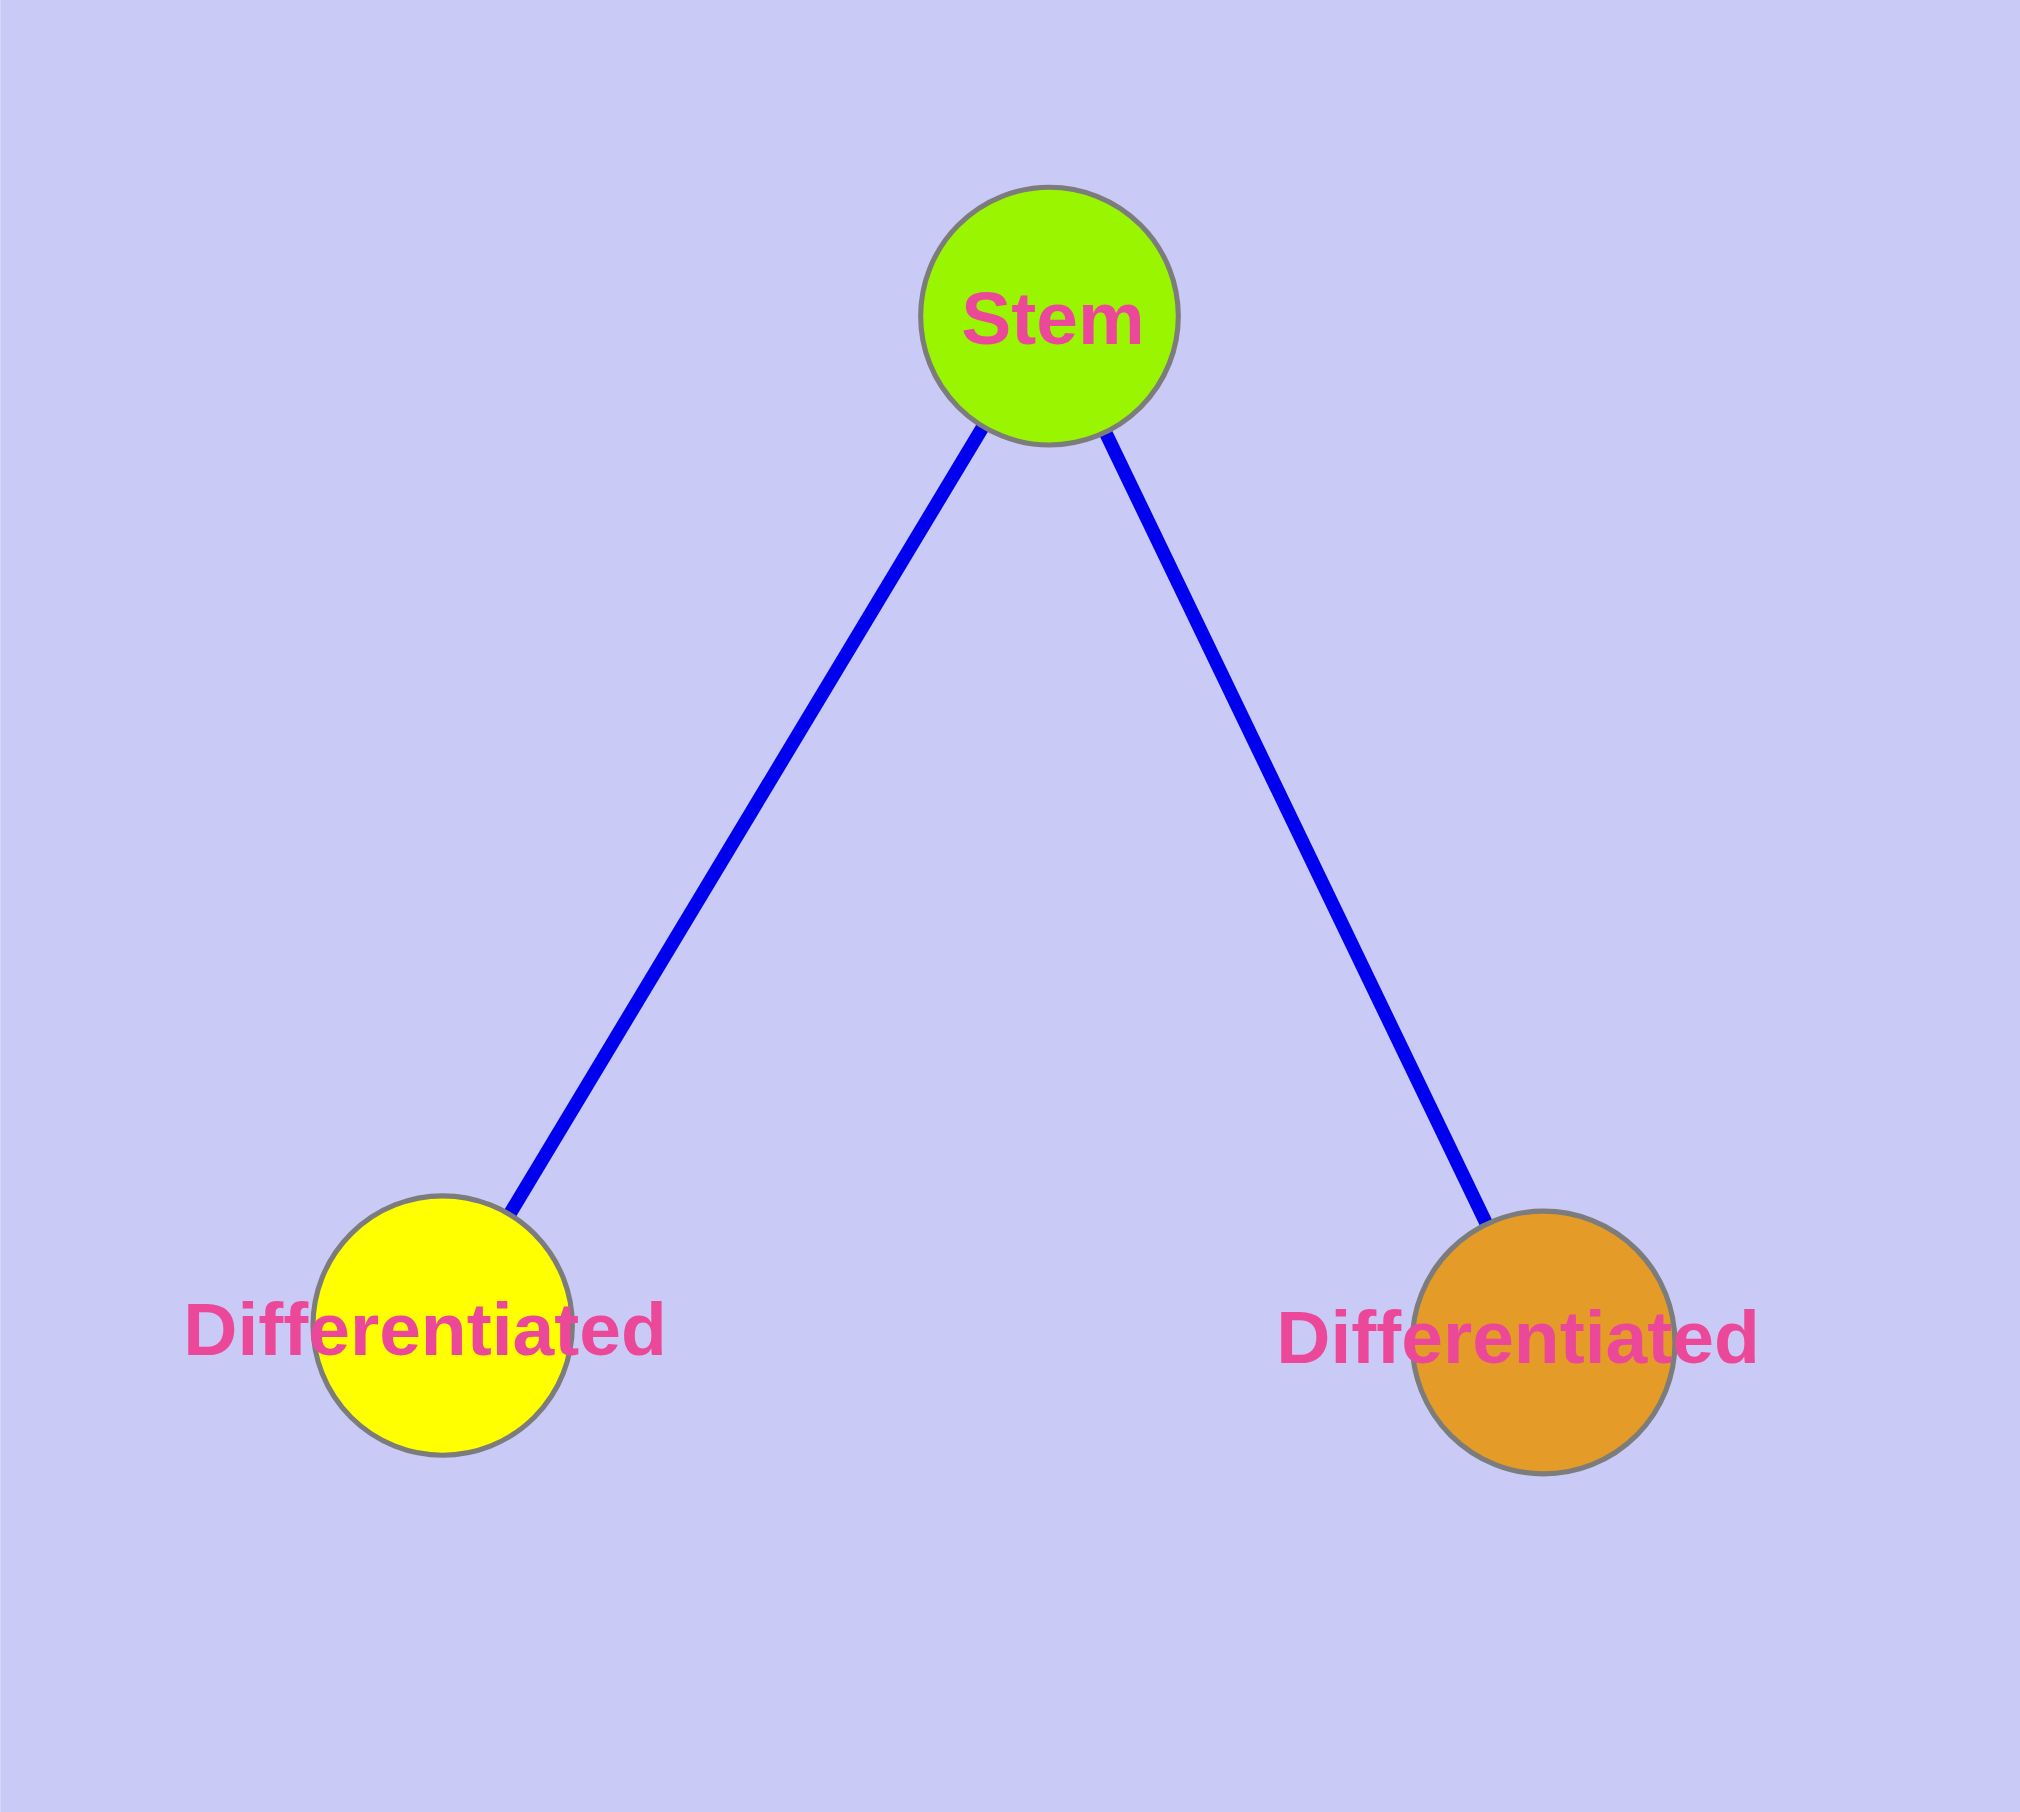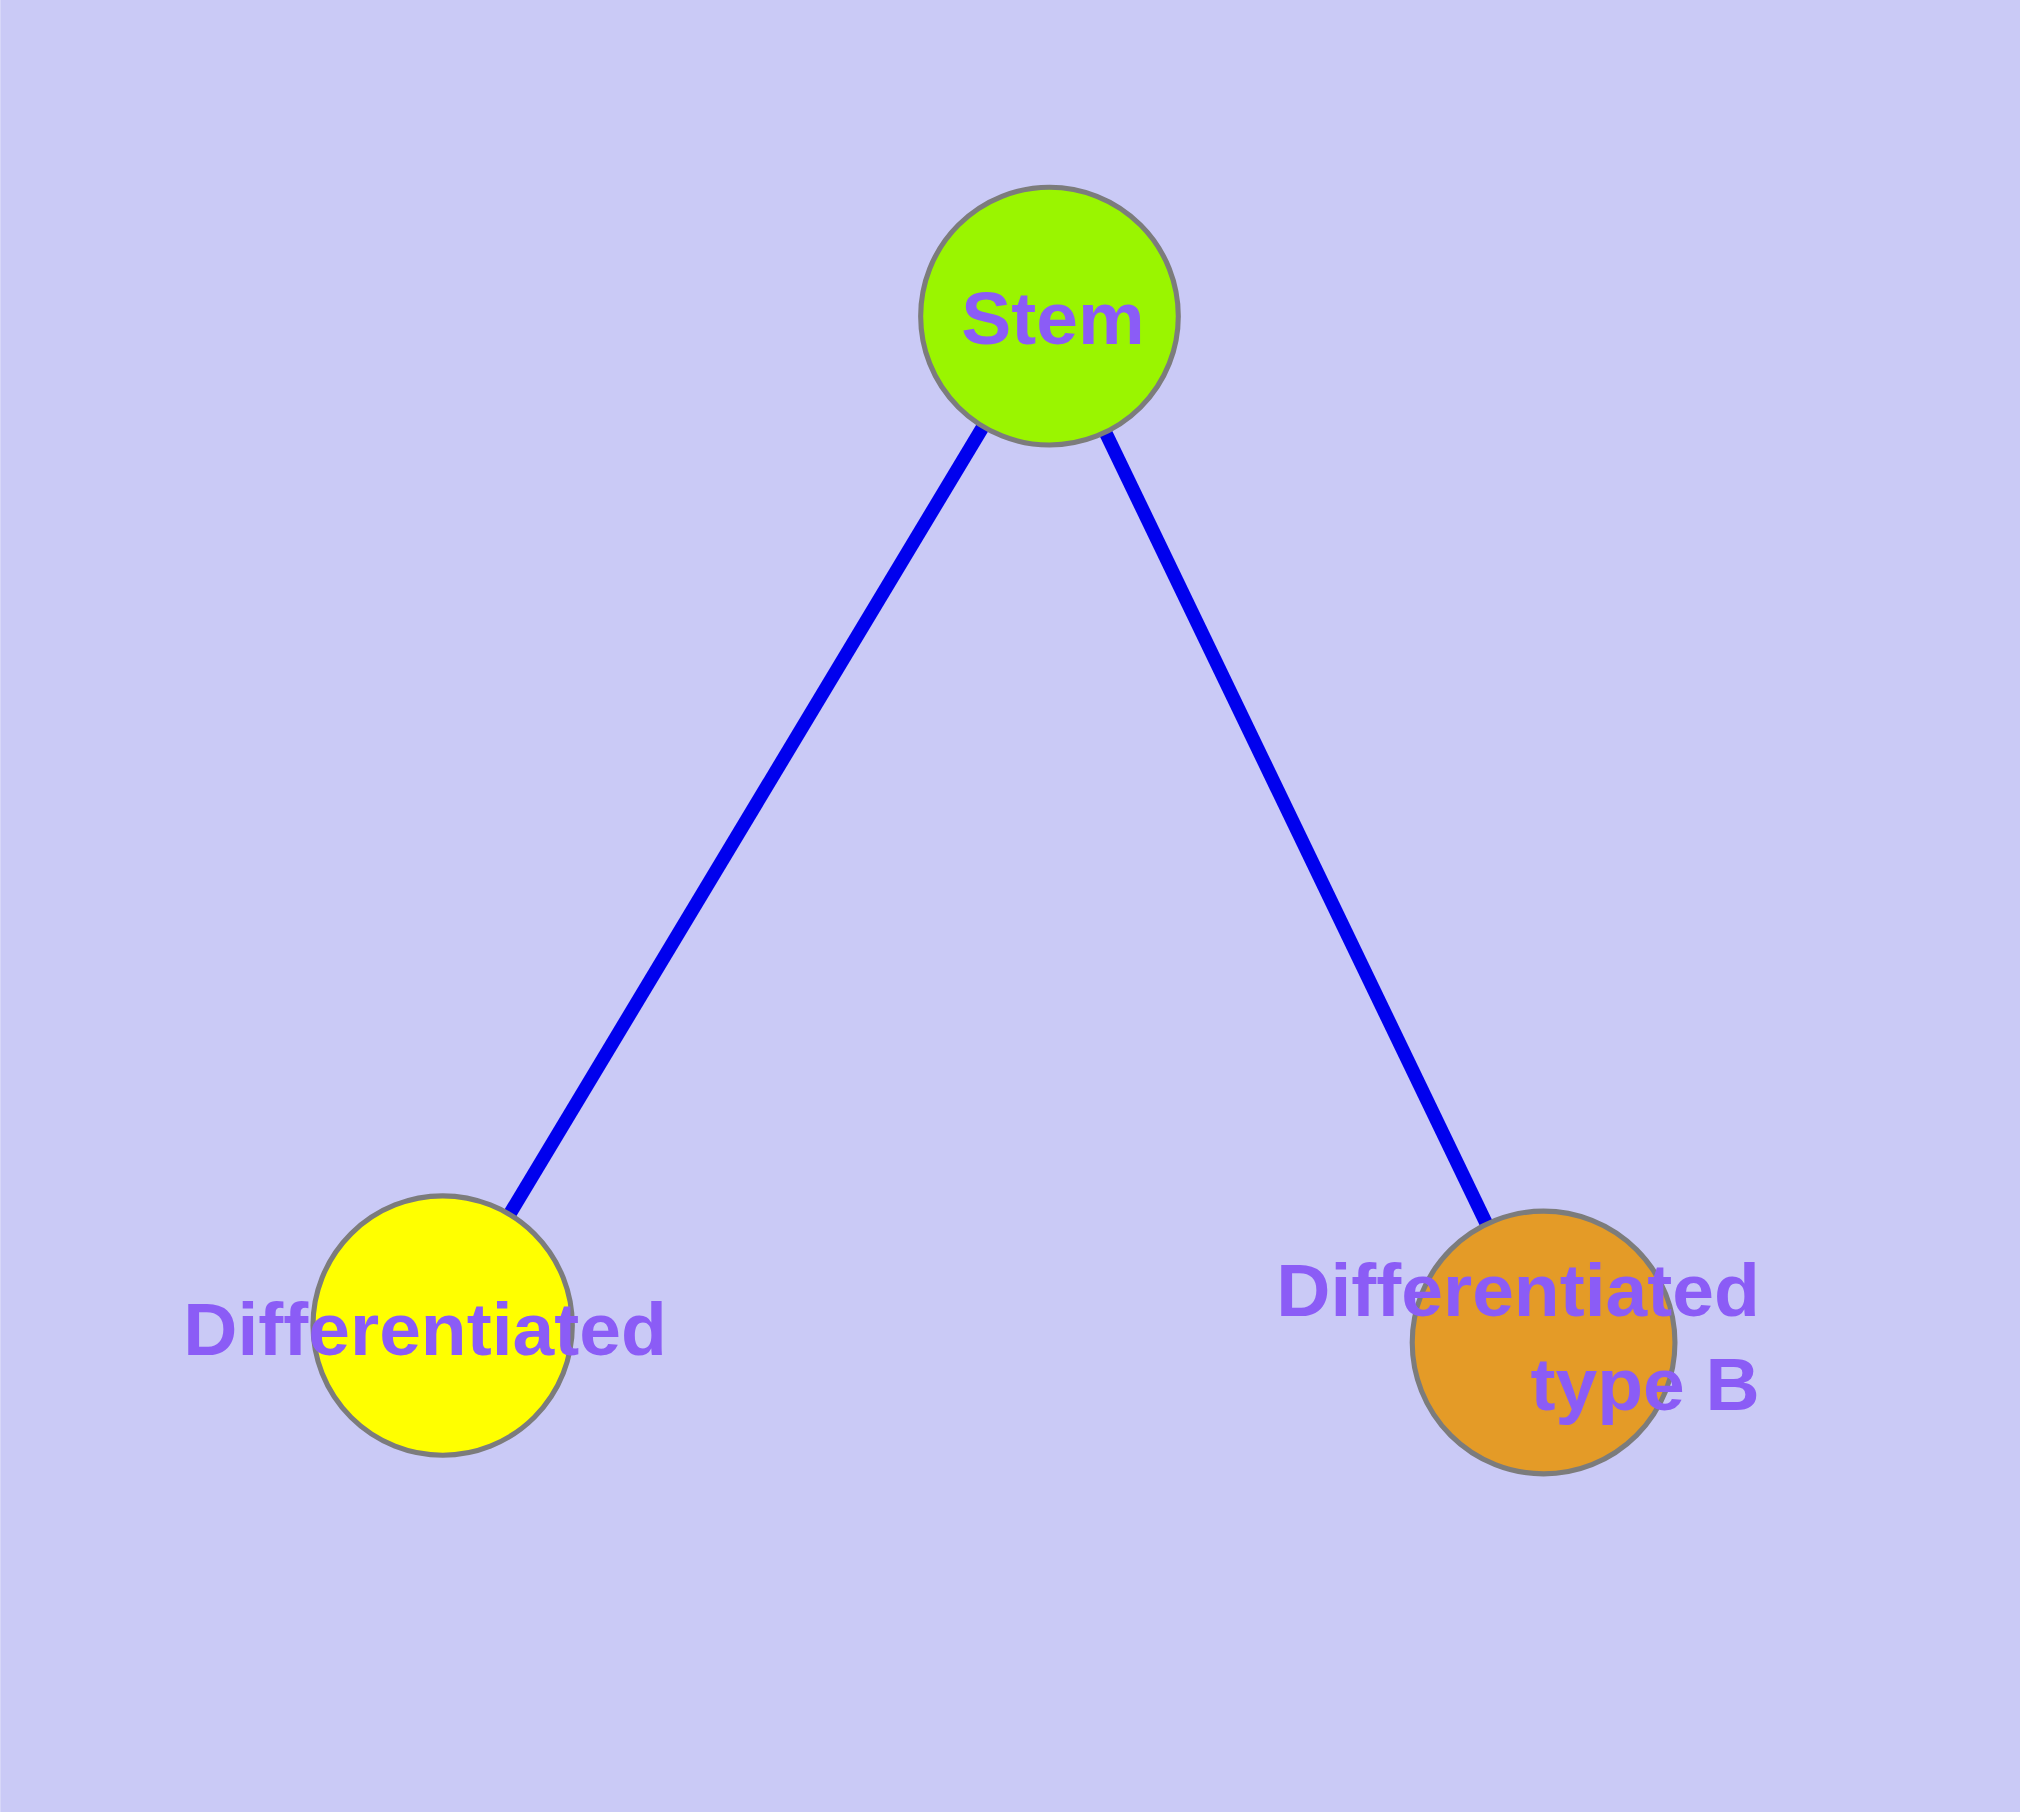--- a/index.html
+++ b/index.html
@@ -20,22 +20,22 @@
     top: 0;
     display: block;
   }
   .node-label {
     position: absolute;
     transform: translate(-50%, -50%);
     font-family: "Liberation Sans", sans-serif;
     font-weight: 700;
     font-size: 75px;
     line-height: 94px;
-    color: #8b5cf6;
-    text-align: right;
+    color: #ec4899;
+    text-align: left;
     white-space: nowrap;
     z-index: 2;
   }
   .node-label .line {
     display: block;
   }
 </style>
 </head>
 <body>
 
@@ -58,17 +58,16 @@
   <div class="node-label" style="left:1053px; top:318px;">
     <span class="line">Stem</span>
   </div>
 
   <div class="node-label" style="left:425px; top:1329px;">
     <span class="line">Differentiated</span>
   </div>
 
   <div class="node-label" style="left:1518px; top:1337px;">
     <span class="line">Differentiated</span>
-    <span class="line">type B</span>
   </div>
 
 </div>
 
 
 </body></html>

